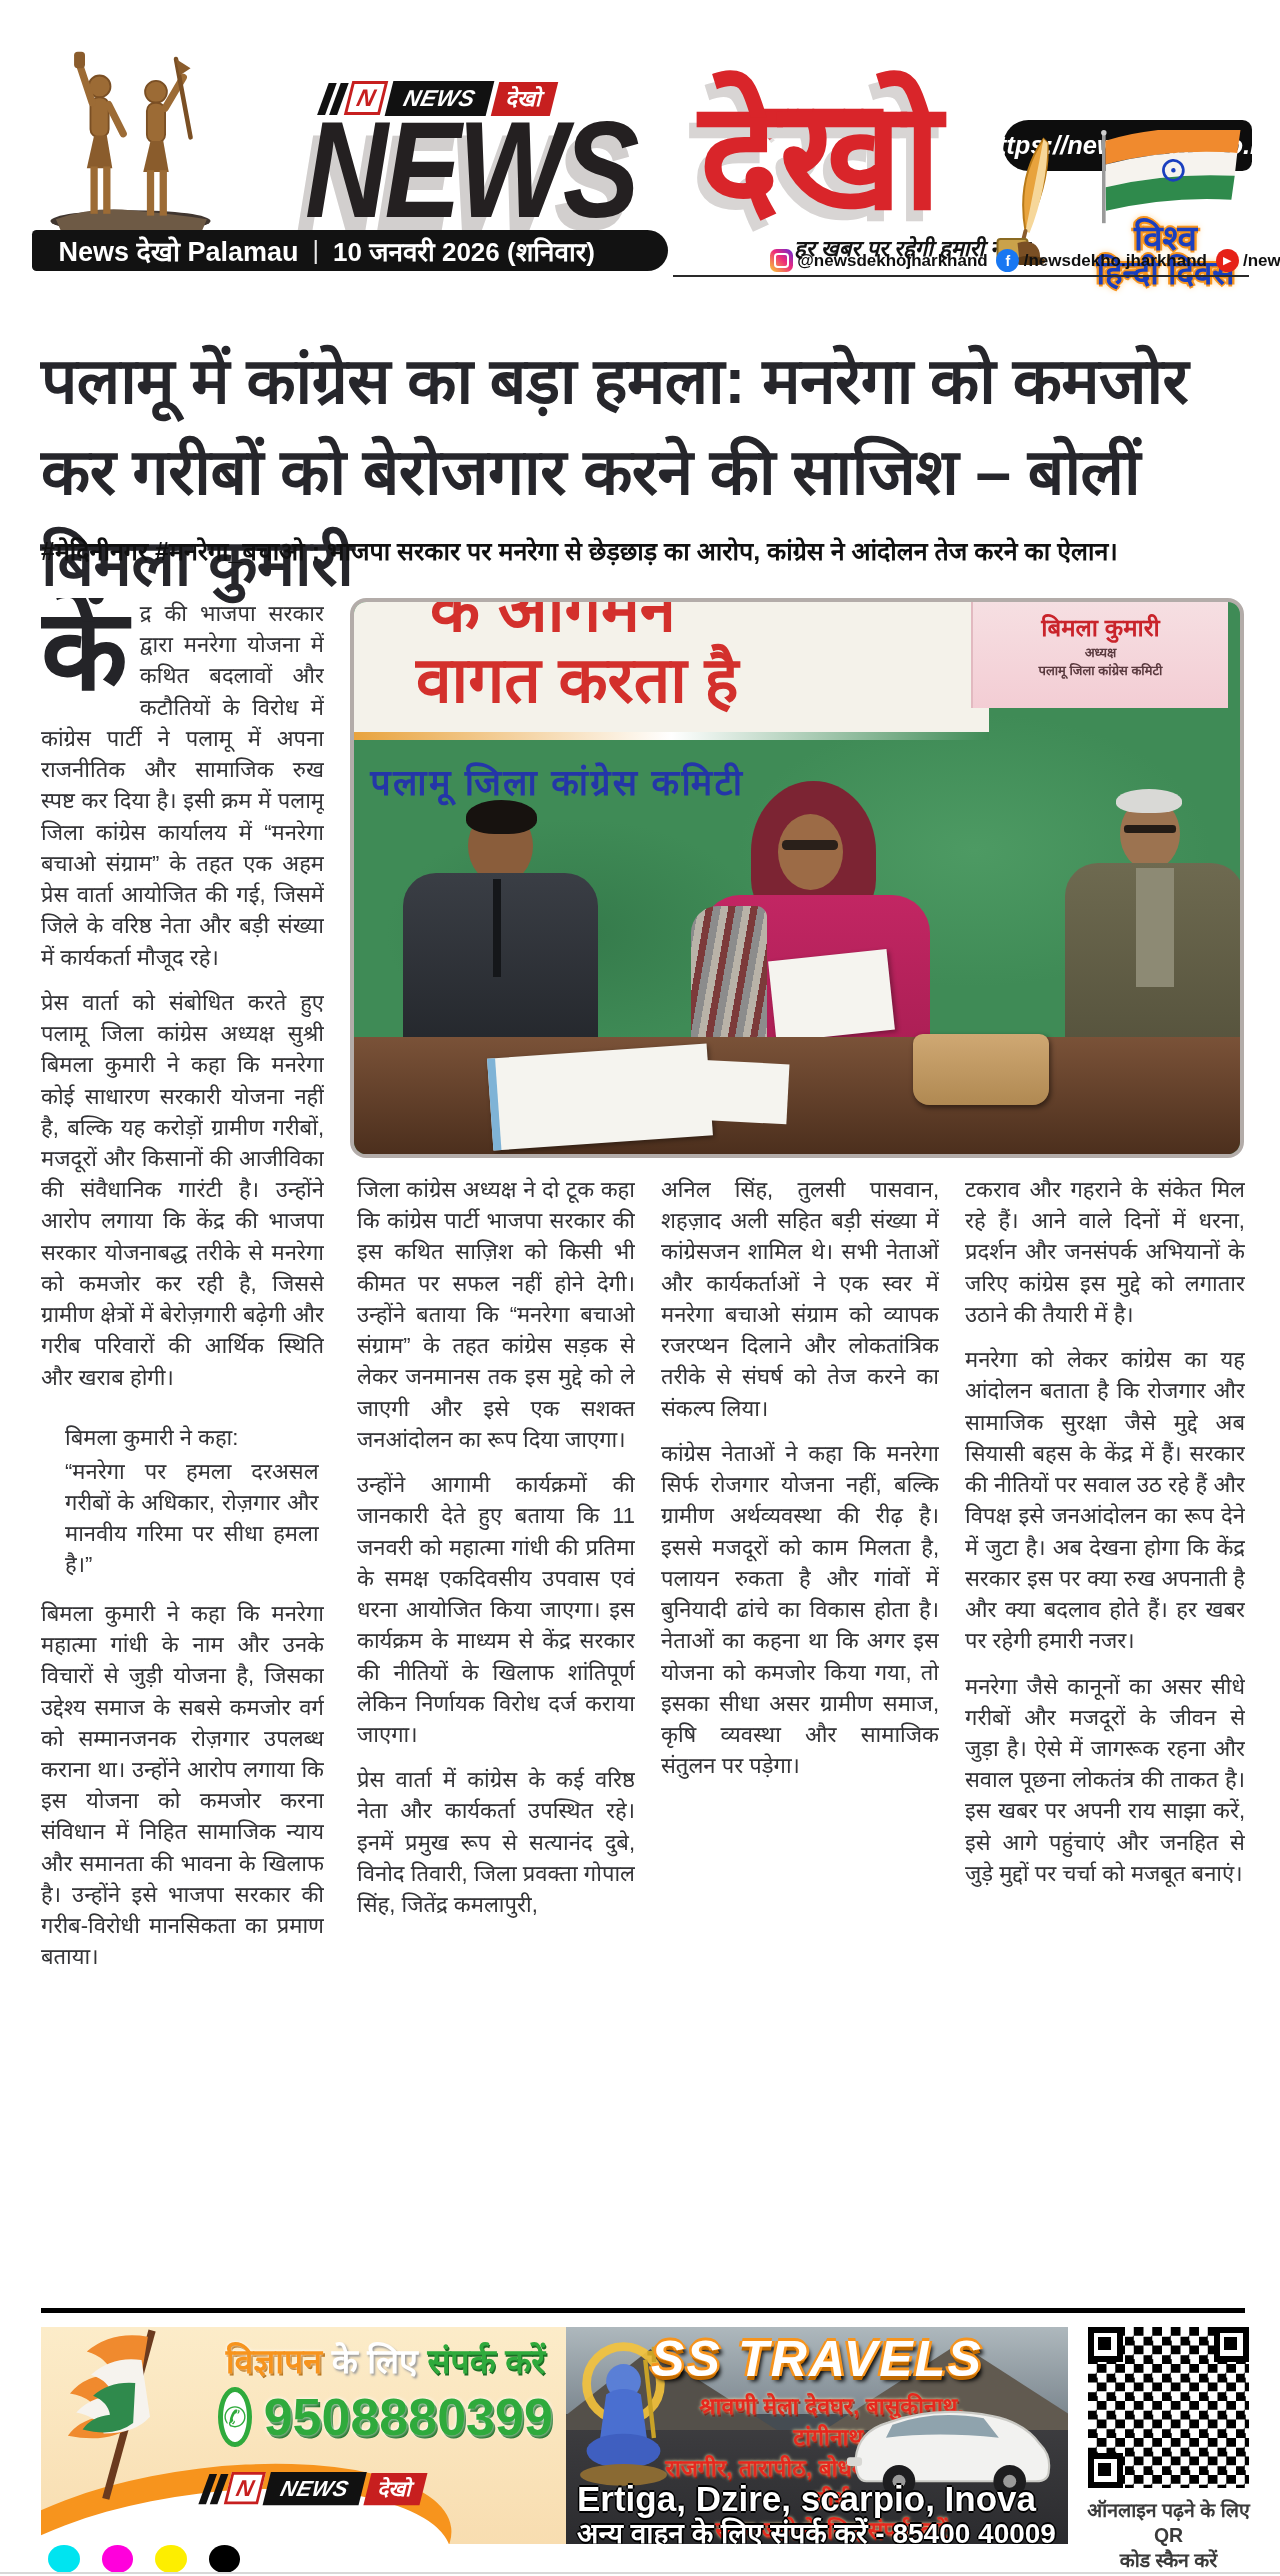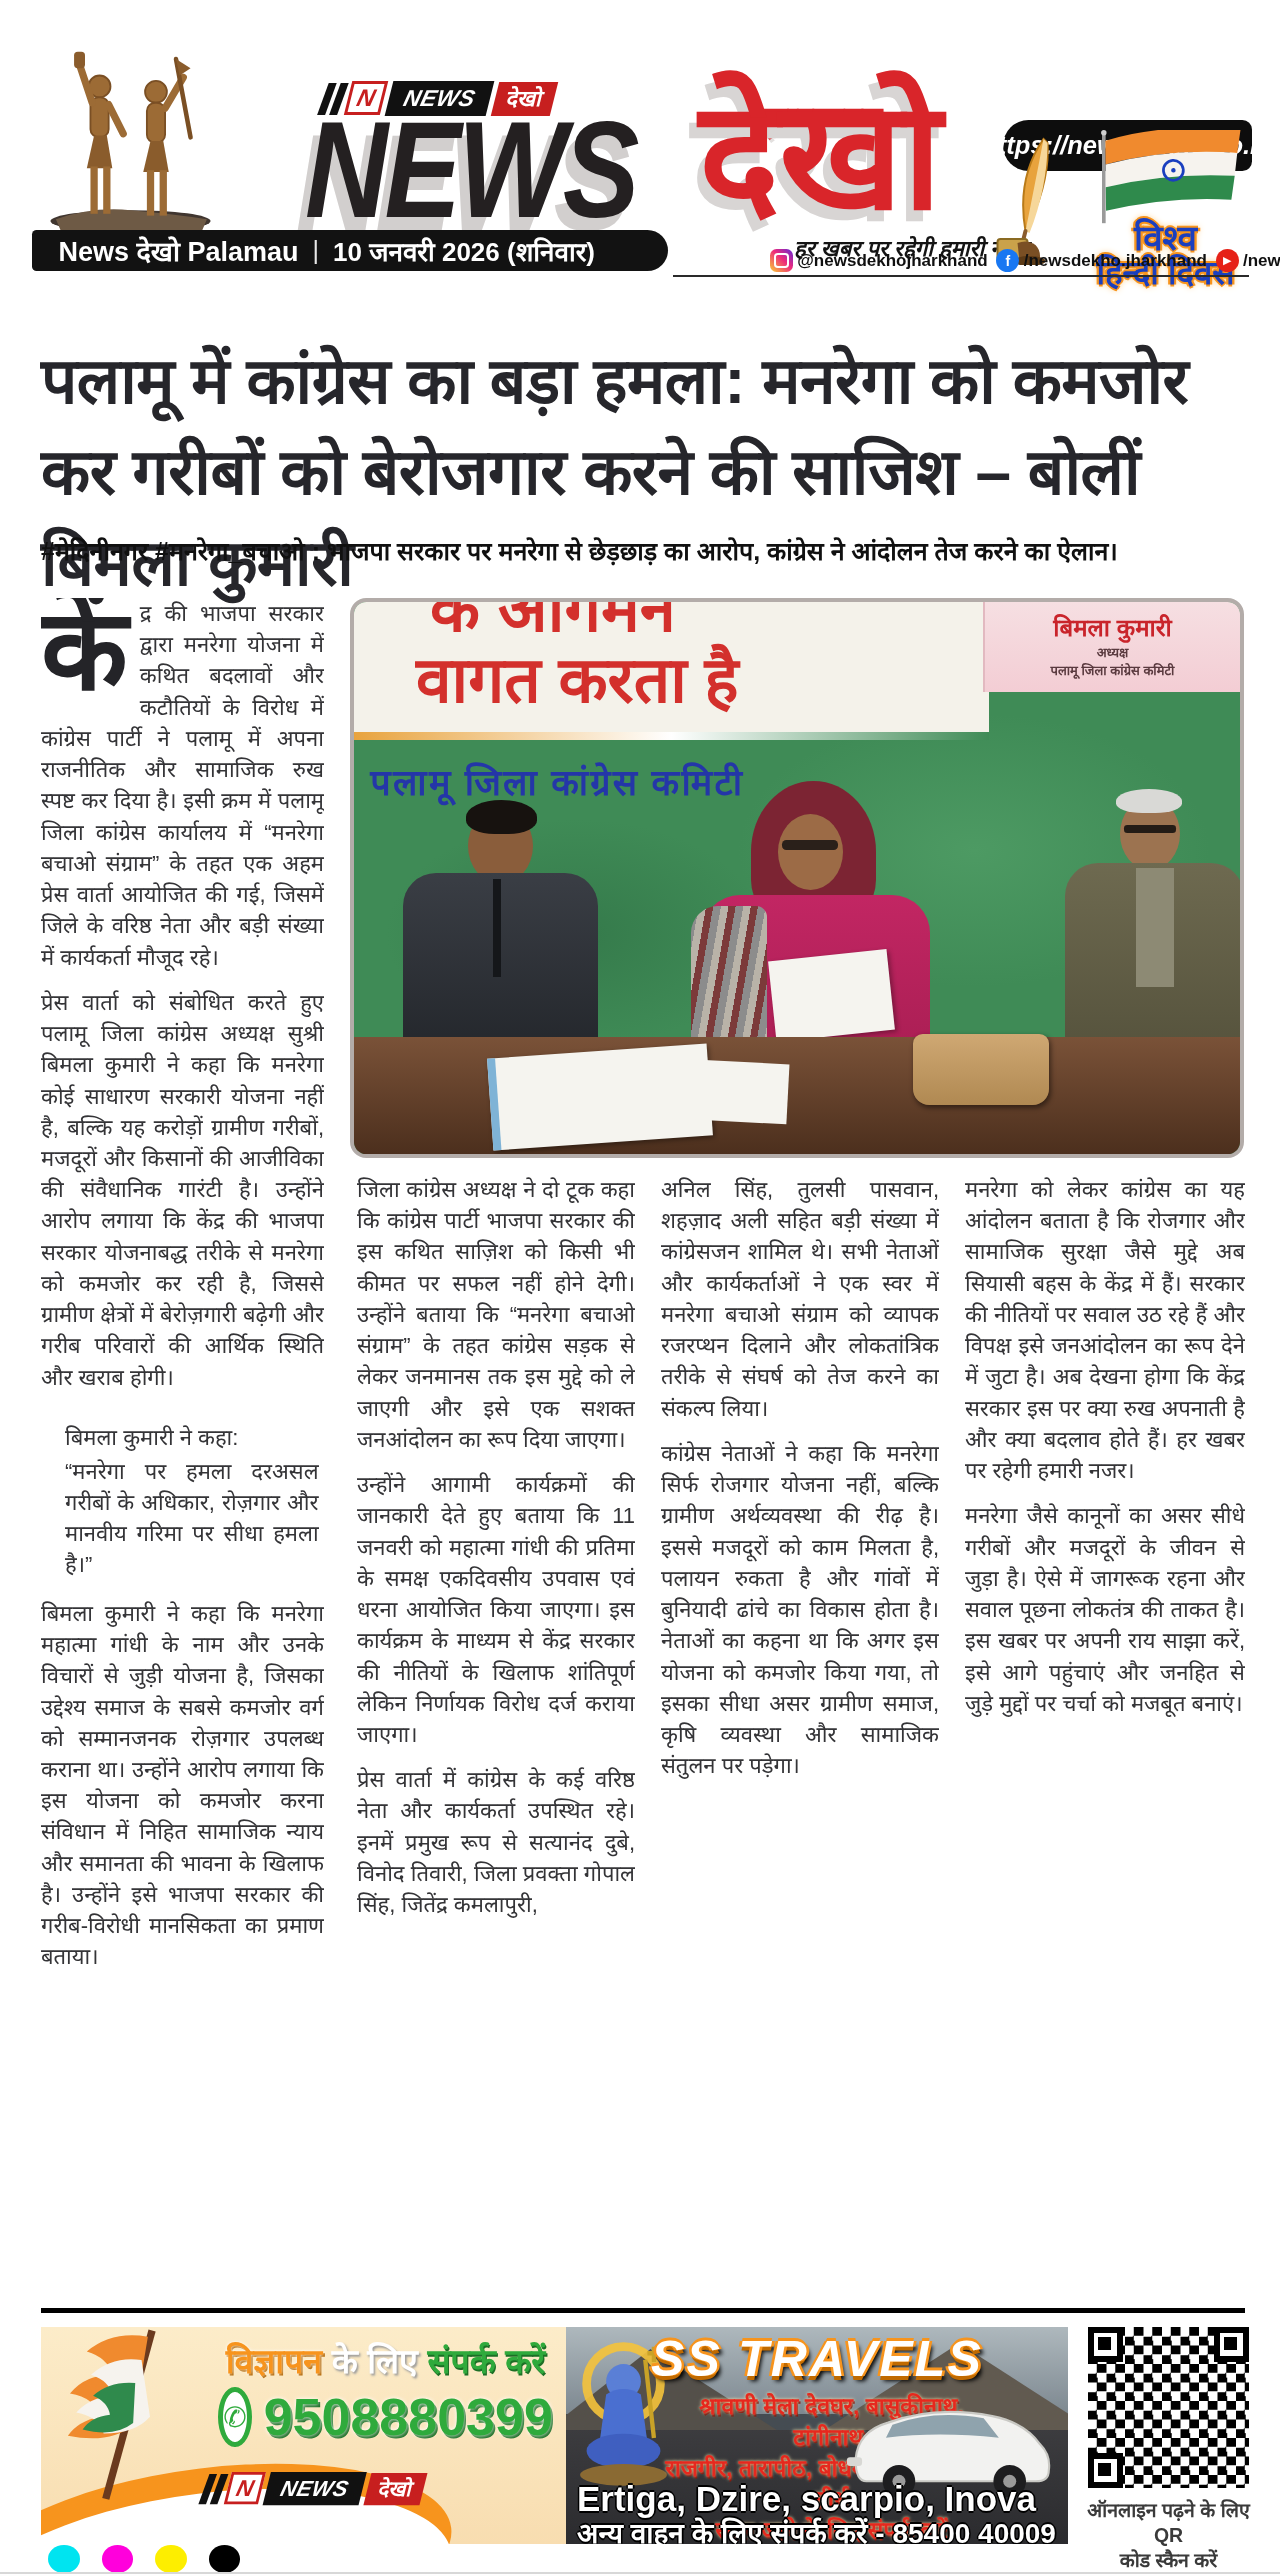--- a/index.html
+++ b/index.html
@@ -69,21 +69,21 @@
       border-radius:16.3px;box-sizing:border-box;overflow:hidden;
       background:radial-gradient(337px 195px at 70% 45%,#4d9a63,transparent 70%),
                  radial-gradient(271px 163px at 25% 60%,#357a4b,transparent 70%),#3f8b56;}
   .banner{position:absolute;left:0;top:0;width:635px;height:130px;background:#f4f2ea;overflow:hidden;}
   .banner .top-frag{position:absolute;left:76px;top:-40px;font-size:65px;font-weight:900;color:#d3302c;white-space:nowrap;}
   .banner .welcome{position:absolute;left:62px;top:31.5px;font-size:64px;font-weight:900;color:#d3302c;white-space:nowrap;}
   .banner-stripe{position:absolute;left:0;top:130px;width:635px;height:7.6px;
       background:linear-gradient(90deg,#e8a33d,#fff,#3f8b56);}
   .committee-line{position:absolute;left:16.3px;top:155px;width:630px;font-size:36px;font-weight:900;
       color:#2436a8;letter-spacing:2.2px;white-space:nowrap;}
-  .poster{position:absolute;right:0;top:0;width:255px;height:90px;background:linear-gradient(180deg,#f6dfe2,#f3cdd4);
+  .poster{position:absolute;right:12px;top:0;width:255px;height:106px;background:linear-gradient(180deg,#f6dfe2,#f3cdd4);
       border-left:2.2px solid #e2b9c0;text-align:center;overflow:hidden;}
   .poster .pname{font-size:24px;font-weight:900;color:#c9242b;margin-top:7.6px;}
   .poster .prole{font-size:13px;font-weight:700;color:#5a3a3f;}
   .poster .porg{font-size:13px;font-weight:700;color:#5a3a3f;}
   .person{position:absolute;}
   .head{position:absolute;border-radius:50%;}
   .table{position:absolute;left:0;bottom:0;width:100%;height:117px;
       background:linear-gradient(180deg,#7a5238,#4c2f1d);}
   .paper{position:absolute;background:#f5f4ef;}
   
@@ -298,20 +298,21 @@
       <p>उन्होंने आगामी कार्यक्रमों की जानकारी देते हुए बताया कि 11 जनवरी को महात्मा गांधी की प्रतिमा के समक्ष एकदिवसीय उपवास एवं धरना आयोजित किया जाएगा। इस कार्यक्रम के माध्यम से केंद्र सरकार की नीतियों के खिलाफ शांतिपूर्ण लेकिन निर्णायक विरोध दर्ज कराया जाएगा।</p>
       <p>प्रेस वार्ता में कांग्रेस के कई वरिष्ठ नेता और कार्यकर्ता उपस्थित रहे। इनमें प्रमुख रूप से सत्यानंद दुबे, विनोद तिवारी, जिला प्रवक्ता गोपाल सिंह, जितेंद्र कमलापुरी,</p>
     </div>
 
     <div class="col col3">
       <p>अनिल सिंह, तुलसी पासवान, शहज़ाद अली सहित बड़ी संख्या में कांग्रेसजन शामिल थे। सभी नेताओं और कार्यकर्ताओं ने एक स्वर में मनरेगा बचाओ संग्राम को व्यापक रजरप्थन दिलाने और लोकतांत्रिक तरीके से संघर्ष को तेज करने का संकल्प लिया।</p>
       <p>कांग्रेस नेताओं ने कहा कि मनरेगा सिर्फ रोजगार योजना नहीं, बल्कि ग्रामीण अर्थव्यवस्था की रीढ़ है। इससे मजदूरों को काम मिलता है, पलायन रुकता है और गांवों में बुनियादी ढांचे का विकास होता है। नेताओं का कहना था कि अगर इस योजना को कमजोर किया गया, तो इसका सीधा असर ग्रामीण समाज, कृषि व्यवस्था और सामाजिक संतुलन पर पड़ेगा।</p>
     </div>
 
     <div class="col col4">
+      <p>टकराव और गहराने के संकेत मिल रहे हैं। आने वाले दिनों में धरना, प्रदर्शन और जनसंपर्क अभियानों के जरिए कांग्रेस इस मुद्दे को लगातार उठाने की तैयारी में है।</p>
       <p>मनरेगा को लेकर कांग्रेस का यह आंदोलन बताता है कि रोजगार और सामाजिक सुरक्षा जैसे मुद्दे अब सियासी बहस के केंद्र में हैं। सरकार की नीतियों पर सवाल उठ रहे हैं और विपक्ष इसे जनआंदोलन का रूप देने में जुटा है। अब देखना होगा कि केंद्र सरकार इस पर क्या रुख अपनाती है और क्या बदलाव होते हैं। हर खबर पर रहेगी हमारी नजर।</p>
       <p>मनरेगा जैसे कानूनों का असर सीधे गरीबों और मजदूरों के जीवन से जुड़ा है। ऐसे में जागरूक रहना और सवाल पूछना लोकतंत्र की ताकत है। इस खबर पर अपनी राय साझा करें, इसे आगे पहुंचाएं और जनहित से जुड़े मुद्दों पर चर्चा को मजबूत बनाएं।</p>
     </div>
   </div>
 
   <div class="divider"></div>
 
   <div class="ad-contact">
     <div class="swoosh"></div>
     <div class="swoosh2"></div>

